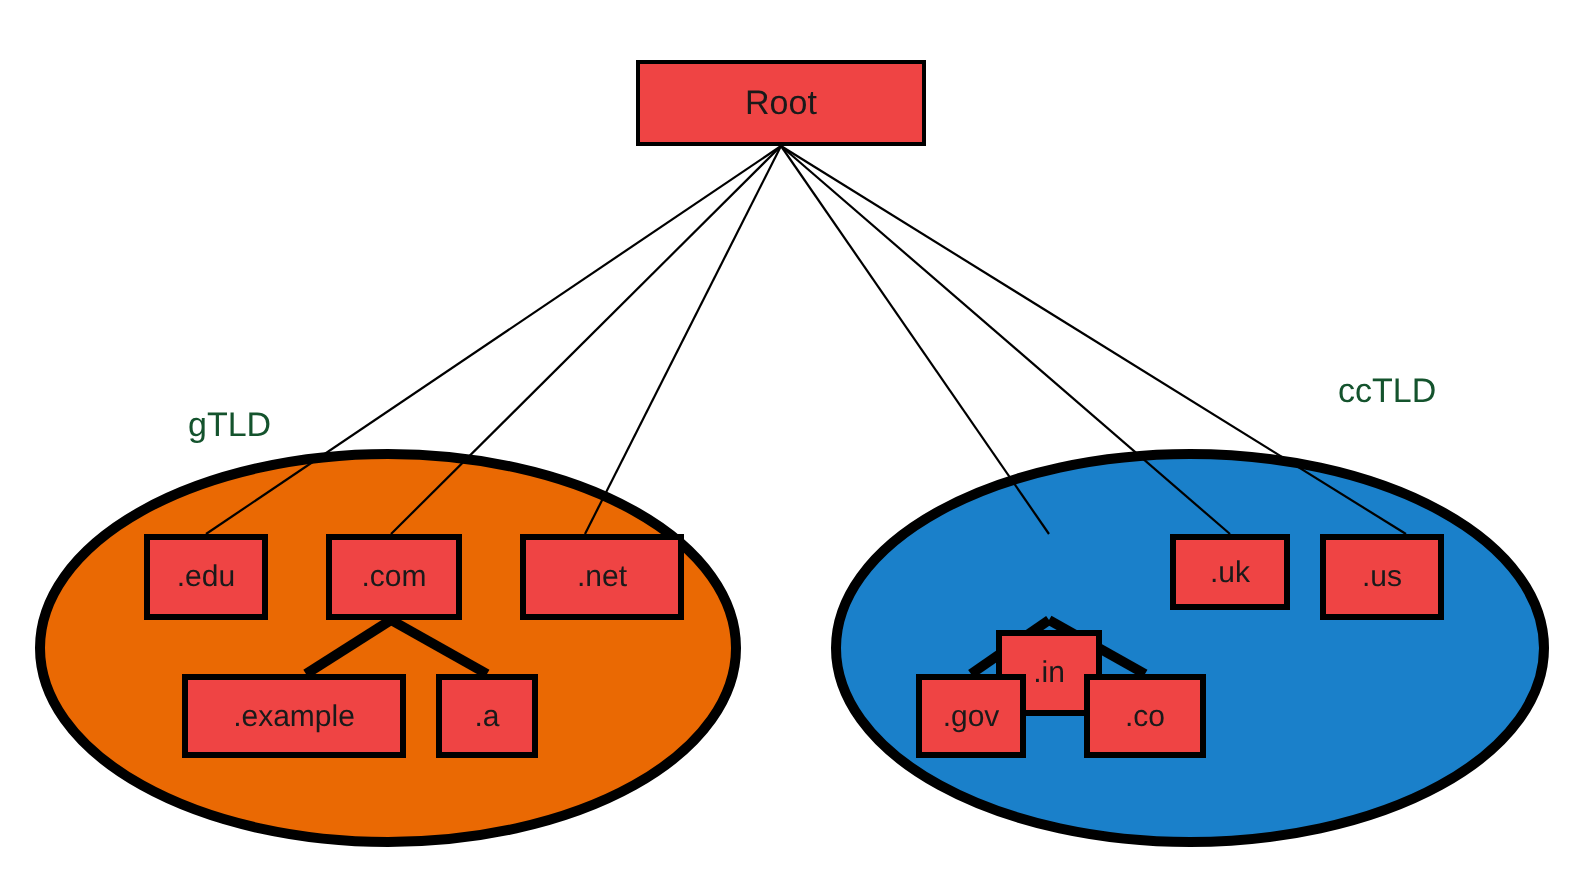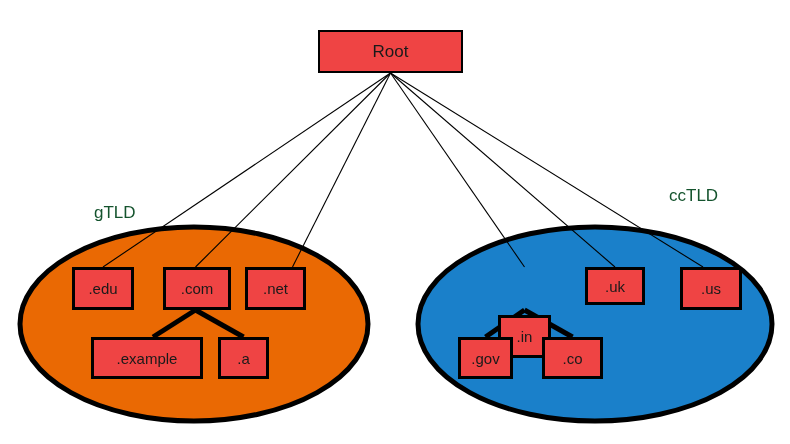--- a/index.html
+++ b/index.html
@@ -78,23 +78,23 @@
   </svg>
 
   <div id="zone-labels">
       <div class="zone-label" style="left: 94px; top: 203px;">gTLD</div>
       <div class="zone-label" style="left: 669px; top: 186px;">ccTLD</div>
     </div>
   <div id="nodes">
       <div class="node root" style="left: 318px; top: 30px; width: 145px; height: 43px;">Root</div>
       <div class="node" style="left: 72px; top: 267px; width: 62px; height: 43px;">.edu</div>
       <div class="node" style="left: 163px; top: 267px; width: 68px; height: 43px;">.com</div>
-      <div class="node" style="left: 245px; top: 267px; width: 61px; height: 43px;">.net</div>
+      <div class="node" style="left: 260px; top: 267px; width: 82px; height: 43px;">.net</div>
       <div class="node" style="left: 91px; top: 337px; width: 112px; height: 42px;">.example</div>
       <div class="node" style="left: 218px; top: 337px; width: 51px; height: 42px;">.a</div>
       <div class="node" style="left: 498px; top: 267px; width: 53px; height: 43px; margin-top: 48px;">.in</div>
       <div class="node" style="left: 585px; top: 267px; width: 60px; height: 38px;">.uk</div>
-      <div class="node" style="left: 680px; top: 267px; width: 62px; height: 43px;">.us</div>
+      <div class="node" style="left: 660px; top: 267px; width: 62px; height: 43px;">.us</div>
       <div class="node" style="left: 458px; top: 337px; width: 55px; height: 42px;">.gov</div>
       <div class="node" style="left: 542px; top: 337px; width: 61px; height: 42px;">.co</div>
     </div>
 
 </div>
 
 </body></html>

